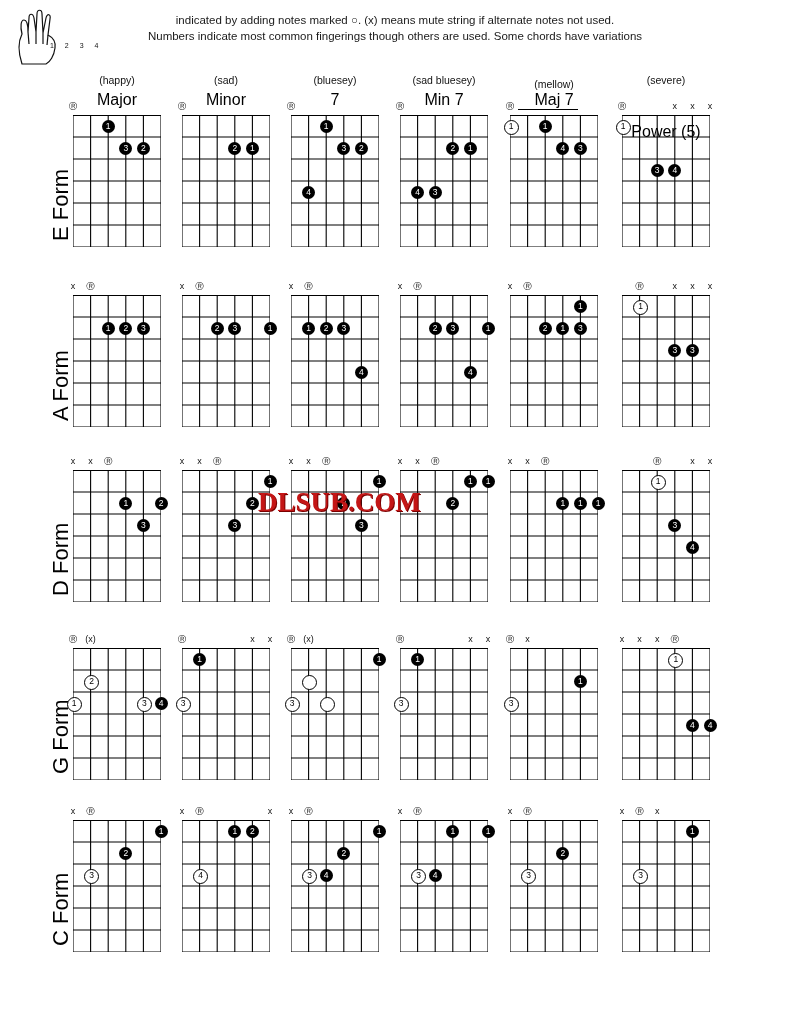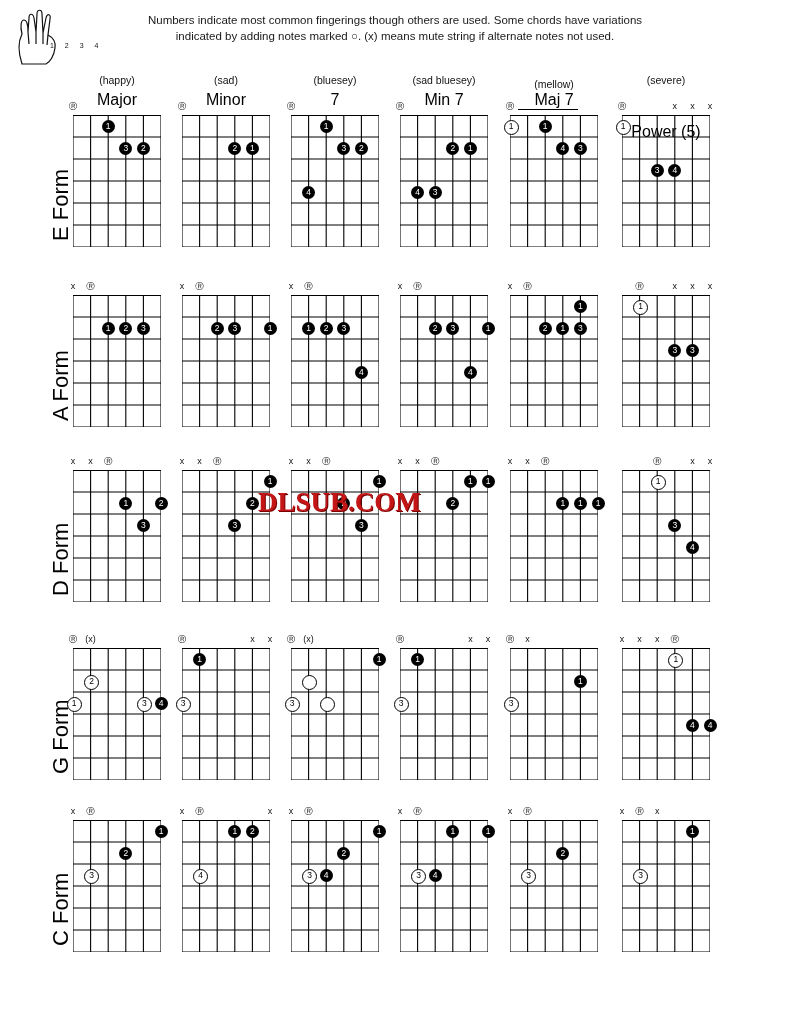--- a/index.html
+++ b/index.html
@@ -198,22 +198,22 @@
         <path d="M16 24 L17 36"></path>
         <path d="M24 24 L24 36"></path>
         <path d="M31 25 L31 36"></path>
         <path d="M36 27 L35 37"></path>
       </g>
     </svg>
   </div>
   <div class="hand-digits">1 2 3 4</div>
 
   <div class="header-note">
+    <div>indicated by adding notes marked ○.  (x) means mute string if alternate notes not used.</div>
     <div>Numbers indicate most common fingerings though others are used.  Some chords have variations</div>
-    <div>indicated by adding notes marked ○.  (x) means mute string if alternate notes not used.</div>
   </div>
 
 
   <div id="col-headers">
       <div class="col-mood" style="left: 62px; top: 74px;">(happy)</div>
       <div class="col-name" style="left: 62px; top: 91px;">Major</div>
       <div class="col-mood" style="left: 171px; top: 74px;">(sad)</div>
       <div class="col-name" style="left: 171px; top: 91px;">Minor</div>
       <div class="col-mood" style="left: 280px; top: 74px;">(bluesey)</div>
       <div class="col-name" style="left: 280px; top: 91px;">7</div>

